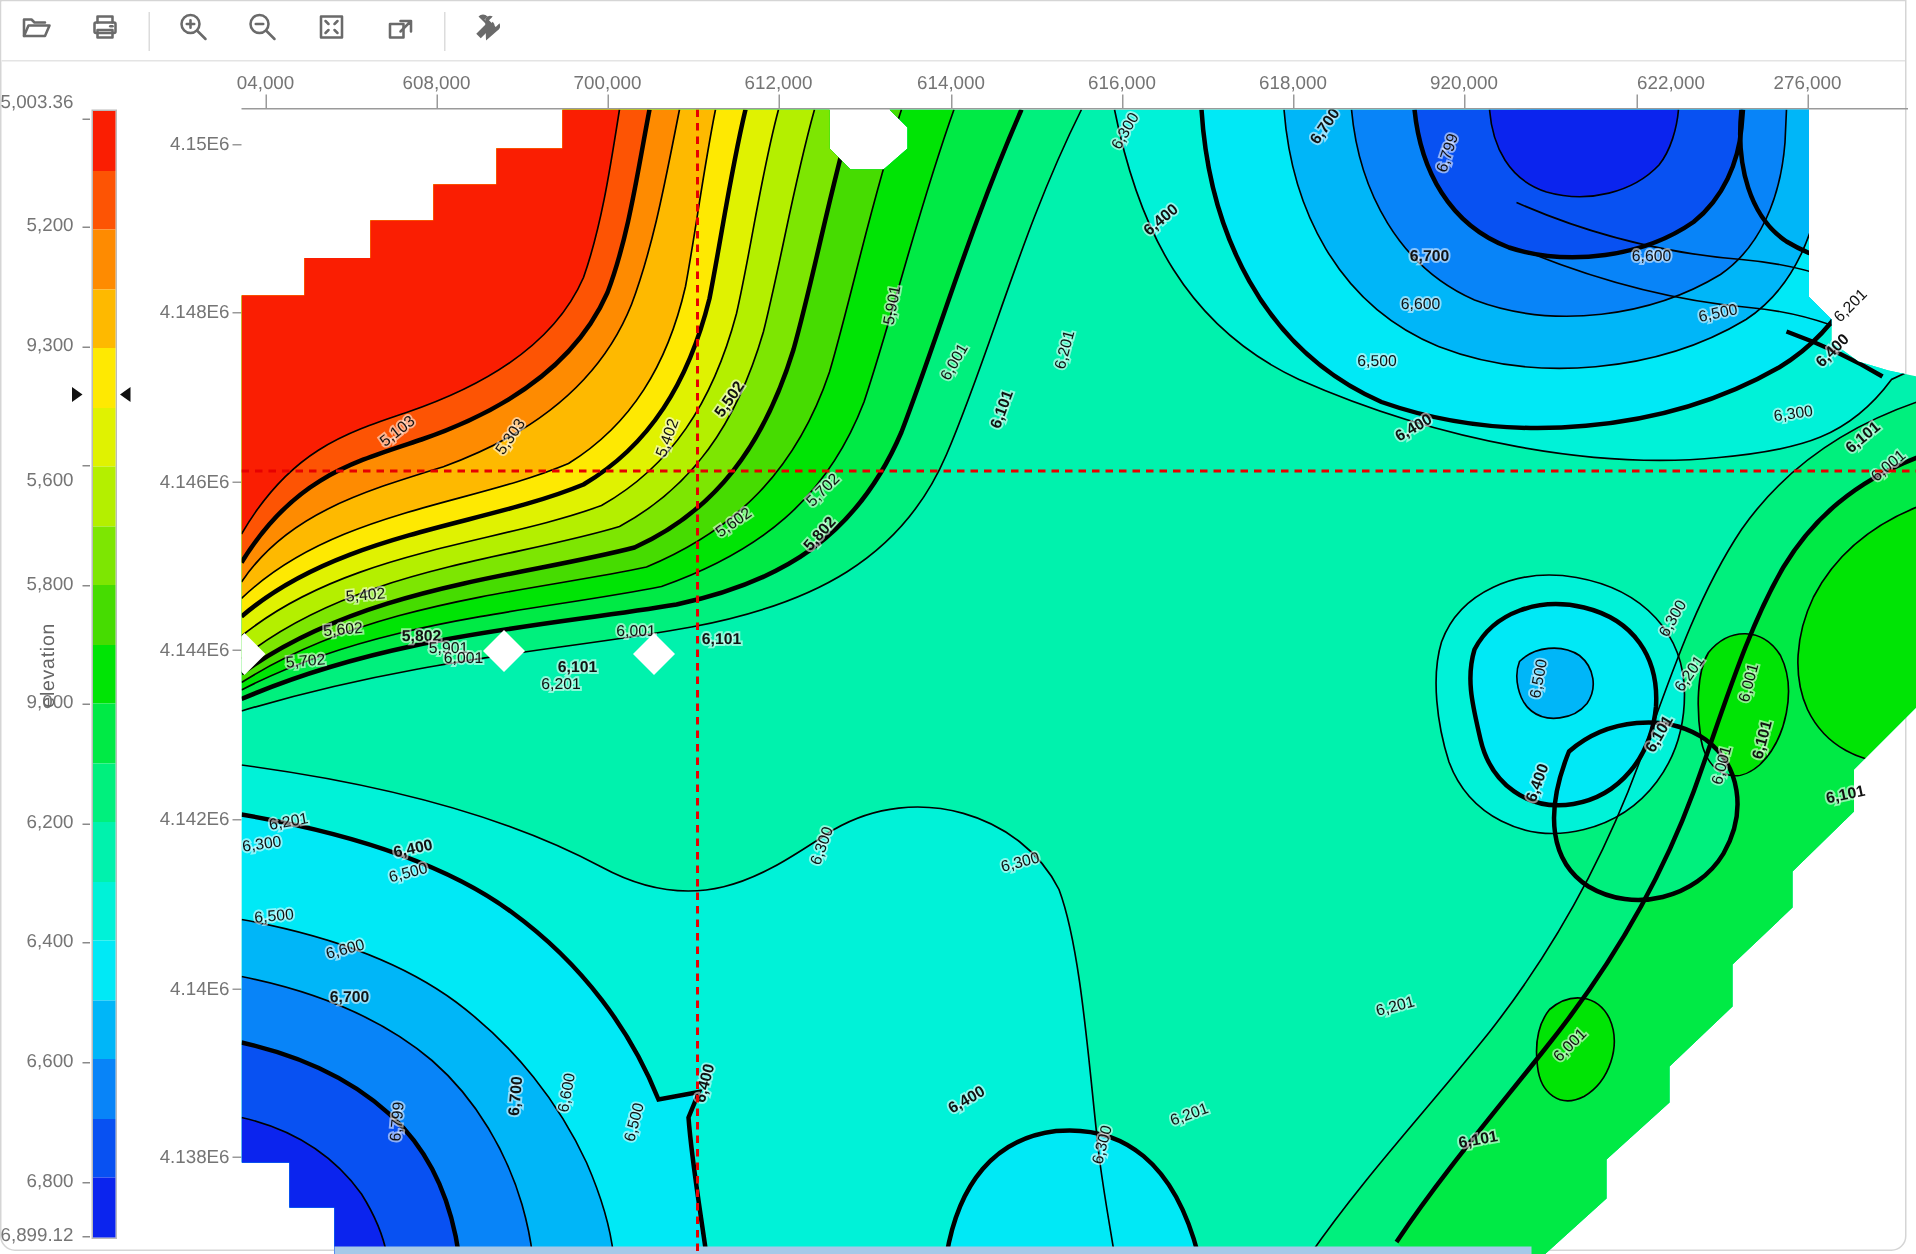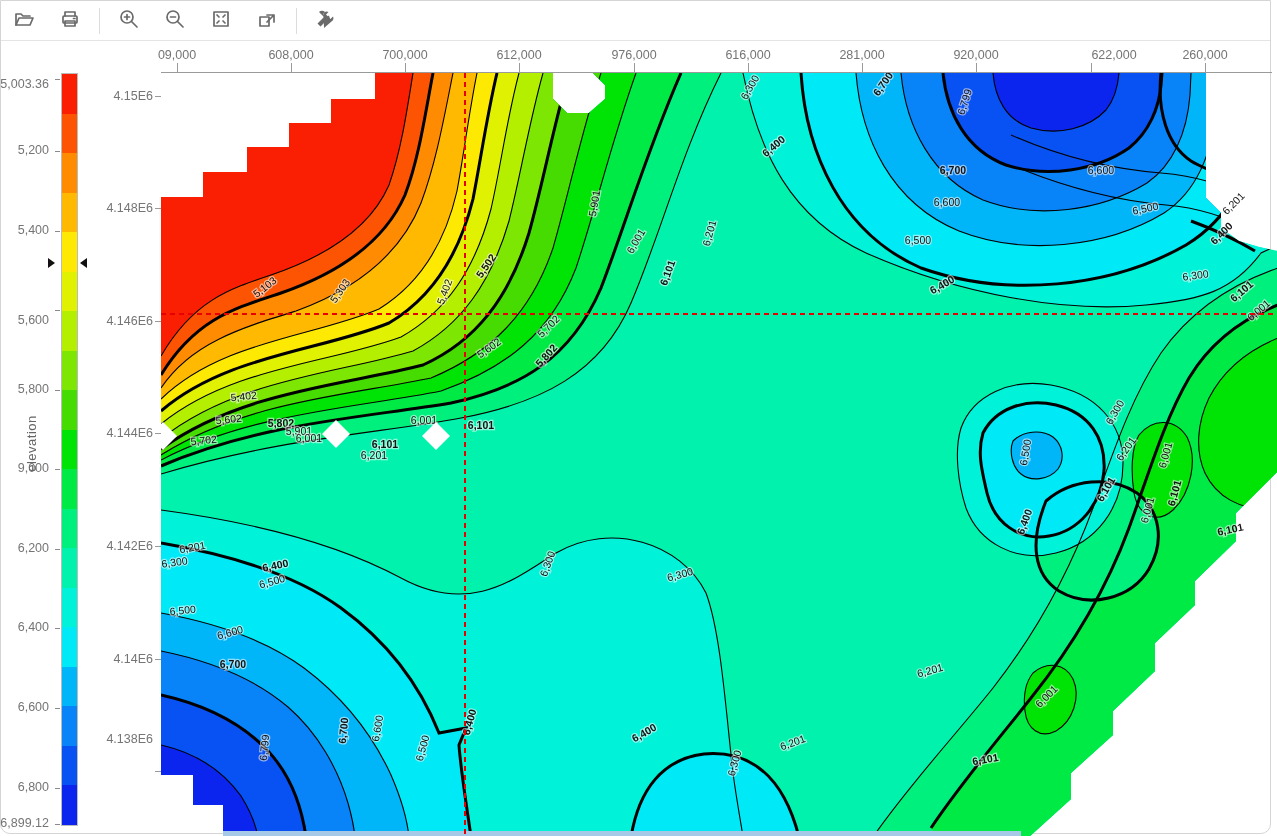--- a/index.html
+++ b/index.html
@@ -121,25 +121,25 @@
       <div class="cb-band" style="height: 39.5263px; background: rgb(0, 240, 125);"></div>
       <div class="cb-band" style="height: 39.5263px; background: rgb(0, 242, 173);"></div>
       <div class="cb-band" style="height: 39.5263px; background: rgb(0, 242, 216);"></div>
       <div class="cb-band" style="height: 39.5263px; background: rgb(0, 233, 246);"></div>
       <div class="cb-band" style="height: 39.5263px; background: rgb(0, 182, 248);"></div>
       <div class="cb-band" style="height: 39.5263px; background: rgb(8, 132, 248);"></div>
       <div class="cb-band" style="height: 39.5263px; background: rgb(8, 81, 242);"></div>
       <div class="cb-band" style="height: 39.5263px; background: rgb(11, 36, 238);"></div>
     </div>
   <div id="cb-labels">
-      <span style="top: 76px; right: 1221px;">5,003.36</span>
+      <span style="top: 60px; right: 1221px;">5,003.36</span>
       <div class="cb-tick" style="top: 78px;"></div>
       <span style="top: 142px; right: 1221px;">5,200</span>
       <div class="cb-tick" style="top: 150px;"></div>
-      <span style="top: 222px; right: 1221px;">5,400</span>
+      <span style="top: 222px; right: 1221px;">9,300</span>
       <div class="cb-tick" style="top: 230px;"></div>
       <span style="top: 312px; right: 1221px;">5,600</span>
       <div class="cb-tick" style="top: 309px;"></div>
       <span style="top: 381px; right: 1221px;">5,800</span>
       <div class="cb-tick" style="top: 389px;"></div>
       <span style="top: 460px; right: 1221px;">9,000</span>
       <div class="cb-tick" style="top: 468px;"></div>
       <span style="top: 540px; right: 1221px;">6,200</span>
       <div class="cb-tick" style="top: 548px;"></div>
       <span style="top: 619px; right: 1221px;">6,400</span>
@@ -150,53 +150,53 @@
       <div class="cb-tick" style="top: 787px;"></div>
       <span style="top: 815px; right: 1221px;">6,899.12</span>
       <div class="cb-tick" style="top: 823px;"></div>
     </div>
   <div id="cb-handle-l" style="top: 257px;"></div>
   <div id="cb-handle-r" style="top: 257px;"></div>
   <div id="elev-label">elevation</div>
 
   <div id="xaxis-line"></div>
   <div id="axis-layer">
-      <div class="x-label" style="left: 176px;">09,000</div>
+      <div class="x-label" style="left: 176px;">04,000</div>
       <div class="x-tick" style="left: 176px;"></div>
       <div class="x-label" style="left: 290px;">608,000</div>
       <div class="x-tick" style="left: 290px;"></div>
       <div class="x-label" style="left: 404px;">700,000</div>
       <div class="x-tick" style="left: 404px;"></div>
       <div class="x-label" style="left: 518px;">612,000</div>
       <div class="x-tick" style="left: 518px;"></div>
-      <div class="x-label" style="left: 633px;">976,000</div>
+      <div class="x-label" style="left: 633px;">614,000</div>
       <div class="x-tick" style="left: 633px;"></div>
       <div class="x-label" style="left: 747px;">616,000</div>
       <div class="x-tick" style="left: 747px;"></div>
-      <div class="x-label" style="left: 861px;">281,000</div>
+      <div class="x-label" style="left: 861px;">618,000</div>
       <div class="x-tick" style="left: 861px;"></div>
       <div class="x-label" style="left: 975px;">920,000</div>
       <div class="x-tick" style="left: 975px;"></div>
       <div class="x-label" style="left: 1090px; margin-left: 23px;">622,000</div>
       <div class="x-tick" style="left: 1090px;"></div>
-      <div class="x-label" style="left: 1204px;">260,000</div>
+      <div class="x-label" style="left: 1204px;">276,000</div>
       <div class="x-tick" style="left: 1204px;"></div>
       <div class="y-label" style="top: 95px;">4.15E6</div>
       <div class="y-tick" style="top: 95px;"></div>
       <div class="y-label" style="top: 207px;">4.148E6</div>
       <div class="y-tick" style="top: 207px;"></div>
       <div class="y-label" style="top: 320px;">4.146E6</div>
       <div class="y-tick" style="top: 320px;"></div>
       <div class="y-label" style="top: 432px;">4.144E6</div>
       <div class="y-tick" style="top: 432px;"></div>
       <div class="y-label" style="top: 545px;">4.142E6</div>
       <div class="y-tick" style="top: 545px;"></div>
       <div class="y-label" style="top: 658px;">4.14E6</div>
       <div class="y-tick" style="top: 658px;"></div>
-      <div class="y-label" style="top: 738px;">4.138E6</div>
+      <div class="y-label" style="top: 770px;">4.138E6</div>
       <div class="y-tick" style="top: 770px;"></div>
     </div>
 
   <div id="map">
     <svg id="mapsvg" width="1117" height="764" viewBox="0 0 1117 764">
       <defs>
         <clipPath id="dataclip">
           <path d="M0,124 H42 V99 H86 V74 H128 V50 H170 V26 H214 V0 H392 V26 L406,40 H428 L444,26 V12 L432,0 H1045 V125 L1060,140 V155 L1078,168 L1098,174 L1117,178 V398 L1075,440 V468 L1034,508 V532 L994,570 V598 L952,638 V662 L910,700 V726 L868,764 H62 V732 H32 V702 H0 Z"></path>
         </clipPath>
       </defs>

